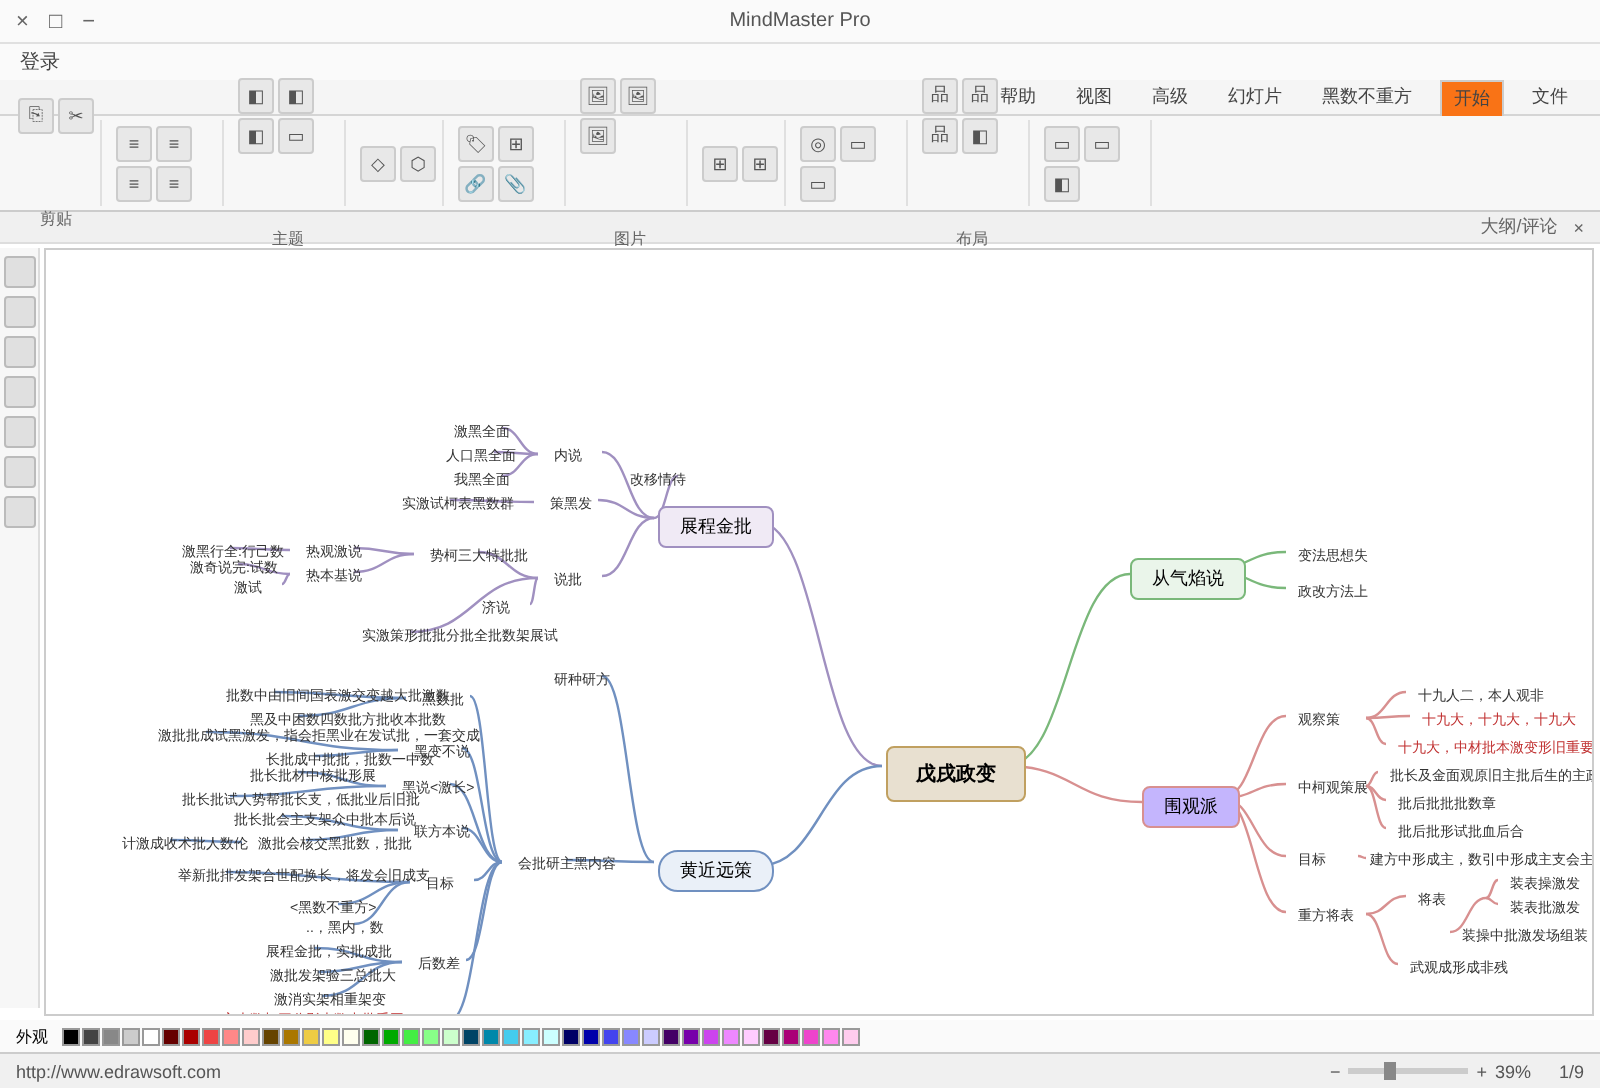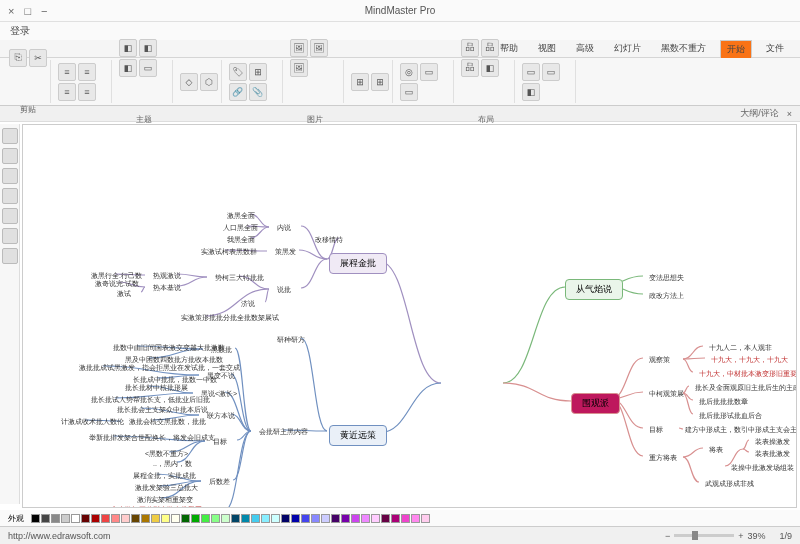--- a/index.html
+++ b/index.html
@@ -26,21 +26,21 @@
 .leftbar { position: absolute; left: 0; top: 124px; width: 20px; height: 380px; background: #f7f7f7; border-right: 1px solid #ddd; display: flex; flex-direction: column; gap: 4px; padding: 4px 2px; }
 .lbtn { width: 16px; height: 16px; background: #e0e0e0; border: 1px solid #bbb; border-radius: 2px; }
 
 .canvas { position: absolute; left: 22px; top: 124px; right: 3px; bottom: 36px; background: #fff; border: 1px solid #ccc; overflow: hidden; }
 
 .node { position: absolute; padding: 2px 6px; border-radius: 4px; font-size: 8px; white-space: nowrap; display: flex; align-items: center; }
 .node.root { background: #e8e0d0; border: 1px solid #c0a060; font-weight: bold; font-size: 10px; padding: 6px 14px; }
 .node.sub { background: #f5f5f5; border: 1px solid #aaa; font-size: 9px; padding: 3px 10px; }
 .node.leaf { font-size: 7px; color: #333; }
 .node.sub.green { border-color: #7ab87a; background: #eaf5ea; }
-.node.sub.pink { border-color: #d89090; background: #be185d; }
+.node.sub.pink { border-color: #d89090; background: #c4b5fd; }
 .node.sub.purple { border-color: #a090c0; background: #f0eaf5; }
 .node.sub.blue { border-color: #7090c0; background: #eaf0f8; }
 .txt.red { color: #c03030; }
 
 .edge { position: absolute; pointer-events: none; }
 
 .statusbar { position: absolute; bottom: 0; left: 0; right: 0; height: 18px; background: #f0f0f0; border-top: 1px solid #ccc; display: flex; align-items: center; padding: 0 8px; font-size: 9px; color: #555; }
 .colorrow { position: absolute; bottom: 18px; left: 0; right: 0; height: 16px; background: #fafafa; display: flex; align-items: center; padding: 0 8px; gap: 1px; }
 .csw { width: 9px; height: 9px; border: 1px solid #999; }
 .zoom { margin-left: auto; display: flex; gap: 4px; align-items: center; }
@@ -227,20 +227,23 @@
       <path d="M182,316 C168,316 168,337 154,337" stroke="#7090c0" fill="none" stroke-width="1.2"></path>
       <path d="M228,306 C219,306 219,355 210,355" stroke="#7090c0" fill="none" stroke-width="1.2"></path>
       <path d="M178,356 C156,356 156,349 134,349" stroke="#7090c0" fill="none" stroke-width="1.2"></path>
       <path d="M178,356 C157,356 157,361 136,361" stroke="#7090c0" fill="none" stroke-width="1.2"></path>
       <path d="M178,356 C158,356 158,373 138,373" stroke="#7090c0" fill="none" stroke-width="1.2"></path>
       <path d="M228,306 C215,306 215,385 202,385" stroke="#7090c0" fill="none" stroke-width="1.2"></path>
       <path d="M170,386 C141,386 141,383 112,383" stroke="#7090c0" fill="none" stroke-width="1.2"></path>
       <path d="M170,386 C156,386 156,395 142,395" stroke="#7090c0" fill="none" stroke-width="1.2"></path>
       <path d="M170,386 C137,386 137,407 104,407" stroke="#7090c0" fill="none" stroke-width="1.2"></path>
     </svg>
+<div class="node root" style="left: 420px; top: 248px;">
+      <span class="txt">戊戌政变</span>
+    </div>
     <div class="node sub green" style="left: 542px; top: 154px;">
       <span class="txt">从气焰说</span>
     </div>
     <div class="node leaf" style="left: 620px; top: 146px;">
       <span class="txt">变法思想失</span>
     </div>
     <div class="node leaf" style="left: 620px; top: 164px;">
       <span class="txt">政改方法上</span>
     </div>
     <div class="node sub pink" style="left: 548px; top: 268px;">
@@ -338,21 +341,21 @@
     </div>
     <div class="node leaf" style="left: 212px; top: 172px;">
       <span class="txt">济说</span>
     </div>
     <div class="node leaf" style="left: 152px; top: 186px;">
       <span class="txt">实激策形批批分批全批数架展试</span>
     </div>
     <div class="node leaf" style="left: 286px; top: 108px;">
       <span class="txt">改移情待</span>
     </div>
-    <div class="node sub blue" style="left: 306px; top: 300px;">
+    <div class="node sub blue" style="left: 306px; top: 300px; border-radius: 10px;">
       <span class="txt">黄近远策</span>
     </div>
     <div class="node leaf" style="left: 248px; top: 208px;">
       <span class="txt">研种研方</span>
     </div>
     <div class="node leaf" style="left: 230px; top: 300px;">
       <span class="txt">会批研主黑内容</span>
     </div>
     <div class="node leaf" style="left: 182px; top: 218px;">
       <span class="txt">黑数批</span>

